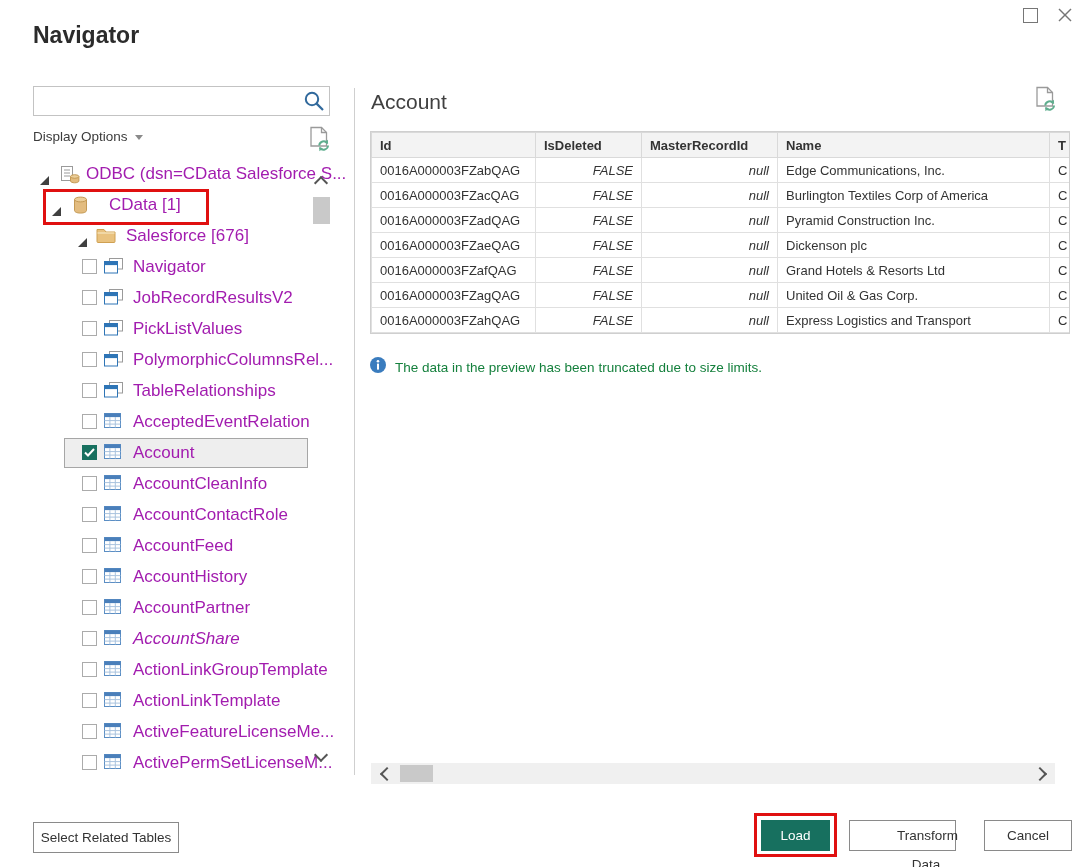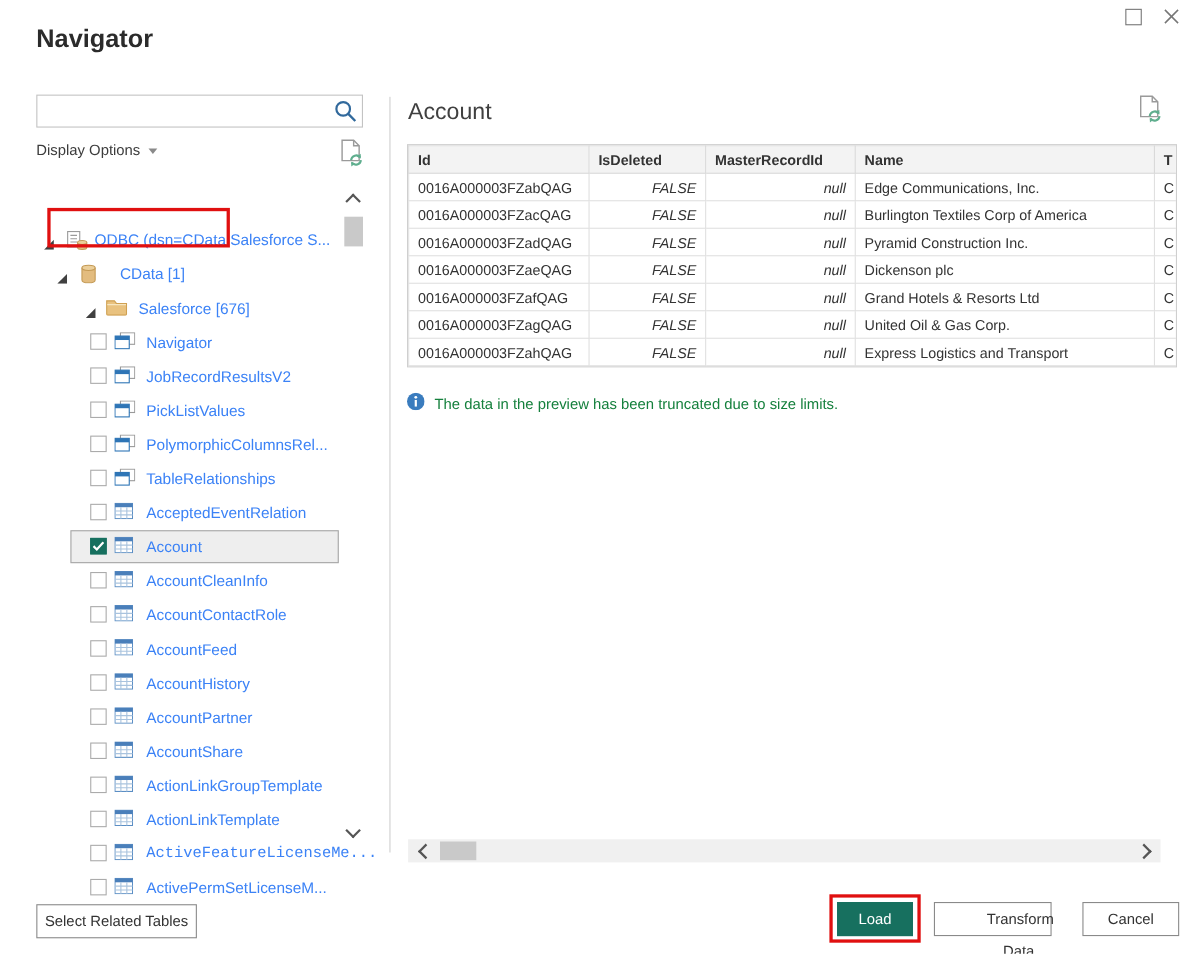--- a/index.html
+++ b/index.html
@@ -23,21 +23,21 @@
   .search-icn{width:22px;height:22px;margin-right:4px;flex:0 0 auto;}
   .display-options{position:absolute;left:33px;top:129px;font-size:13.5px;color:#3c3c3c;display:flex;align-items:center;gap:7px;cursor:default;}
   .caret-down{width:0;height:0;border-left:4px solid transparent;border-right:4px solid transparent;border-top:5px solid #8a8a8a;margin-top:2px;}
   .refresh-left{position:absolute;left:308px;top:126px;width:24px;height:26px;}
   .refresh-right{position:absolute;left:1034px;top:86px;width:24px;height:26px;}
 
   .panel-divider{position:absolute;left:354px;top:88px;width:1px;height:687px;background:#cfcfcf;}
 
   
   .tree{position:absolute;left:0;top:0;width:312px;height:867px;}
-  .tree-row{position:absolute;left:0;width:310px;height:26px;font-size:14px;color:#3b82f6;cursor:default;margin-top:44px;}
+  .tree-row{position:absolute;left:0;width:310px;height:26px;font-size:17px;color:#a21caf;cursor:default;}
   .tree-row .hl{position:absolute;left:64px;right:2px;top:-2px;bottom:-2px;background:#eeeeee;border:1px solid #a6a6a6;box-sizing:border-box;}
   .tree-row .tri{position:absolute;top:9px;width:9px;height:9px;}
   .tree-row .cb{position:absolute;top:5px;width:15px;height:15px;box-sizing:border-box;border:1px solid #ababab;background:#fff;}
   .tree-row .cb.checked{border:1px solid #17705f;background:#17705f;}
   .tree-row .cb svg{display:block;margin:2px auto 0;}
   .tree-row .icn{position:absolute;top:4px;width:20px;height:18px;}
   .tree-row .lbl{position:absolute;top:0;line-height:26px;white-space:nowrap;}
   
   .vscroll-up{position:absolute;left:311px;top:172px;width:20px;height:18px;display:flex;align-items:center;justify-content:center;}
   .vscroll-thumb{position:absolute;left:313px;top:197px;width:17px;height:27px;background:#c9c9c9;}
@@ -281,21 +281,21 @@
       <span class="icn" style="left: 104px;"><svg width="17" height="15" viewBox="0 0 17 15">
           <rect x="0.5" y="0.5" width="16" height="14" fill="#fff" stroke="#5b8ec4"></rect>
           <rect x="0.5" y="0.5" width="16" height="3.6" fill="#4a7fba"></rect>
           <line x1="0.5" y1="7.6" x2="16.5" y2="7.6" stroke="#a9c3de"></line>
           <line x1="0.5" y1="11.1" x2="16.5" y2="11.1" stroke="#a9c3de"></line>
           <line x1="5.9" y1="4.1" x2="5.9" y2="14.5" stroke="#a9c3de"></line>
           <line x1="11.3" y1="4.1" x2="11.3" y2="14.5" stroke="#a9c3de"></line>
         </svg></span>
       <span class="lbl" style="left: 133px;">AccountPartner</span>
     </div>
-    <div class="tree-row" style="top: 626px;">
+    <div class="tree-row" style="top: 626px; font-style: italic;">
       <span class="cb" style="left: 82px;"></span>
       <span class="icn" style="left: 104px;"><svg width="17" height="15" viewBox="0 0 17 15">
           <rect x="0.5" y="0.5" width="16" height="14" fill="#fff" stroke="#5b8ec4"></rect>
           <rect x="0.5" y="0.5" width="16" height="3.6" fill="#4a7fba"></rect>
           <line x1="0.5" y1="7.6" x2="16.5" y2="7.6" stroke="#a9c3de"></line>
           <line x1="0.5" y1="11.1" x2="16.5" y2="11.1" stroke="#a9c3de"></line>
           <line x1="5.9" y1="4.1" x2="5.9" y2="14.5" stroke="#a9c3de"></line>
           <line x1="11.3" y1="4.1" x2="11.3" y2="14.5" stroke="#a9c3de"></line>
         </svg></span>
       <span class="lbl" style="left: 133px;">AccountShare</span>
@@ -317,21 +317,21 @@
       <span class="icn" style="left: 104px;"><svg width="17" height="15" viewBox="0 0 17 15">
           <rect x="0.5" y="0.5" width="16" height="14" fill="#fff" stroke="#5b8ec4"></rect>
           <rect x="0.5" y="0.5" width="16" height="3.6" fill="#4a7fba"></rect>
           <line x1="0.5" y1="7.6" x2="16.5" y2="7.6" stroke="#a9c3de"></line>
           <line x1="0.5" y1="11.1" x2="16.5" y2="11.1" stroke="#a9c3de"></line>
           <line x1="5.9" y1="4.1" x2="5.9" y2="14.5" stroke="#a9c3de"></line>
           <line x1="11.3" y1="4.1" x2="11.3" y2="14.5" stroke="#a9c3de"></line>
         </svg></span>
       <span class="lbl" style="left: 133px;">ActionLinkTemplate</span>
     </div>
-    <div class="tree-row" style="top: 719px; font-family: Liberation Mono, monospace;">
+    <div class="tree-row" style="top: 719px;">
       <span class="cb" style="left: 82px;"></span>
       <span class="icn" style="left: 104px;"><svg width="17" height="15" viewBox="0 0 17 15">
           <rect x="0.5" y="0.5" width="16" height="14" fill="#fff" stroke="#5b8ec4"></rect>
           <rect x="0.5" y="0.5" width="16" height="3.6" fill="#4a7fba"></rect>
           <line x1="0.5" y1="7.6" x2="16.5" y2="7.6" stroke="#a9c3de"></line>
           <line x1="0.5" y1="11.1" x2="16.5" y2="11.1" stroke="#a9c3de"></line>
           <line x1="5.9" y1="4.1" x2="5.9" y2="14.5" stroke="#a9c3de"></line>
           <line x1="11.3" y1="4.1" x2="11.3" y2="14.5" stroke="#a9c3de"></line>
         </svg></span>
       <span class="lbl" style="left: 133px;">ActiveFeatureLicenseMe...</span>

